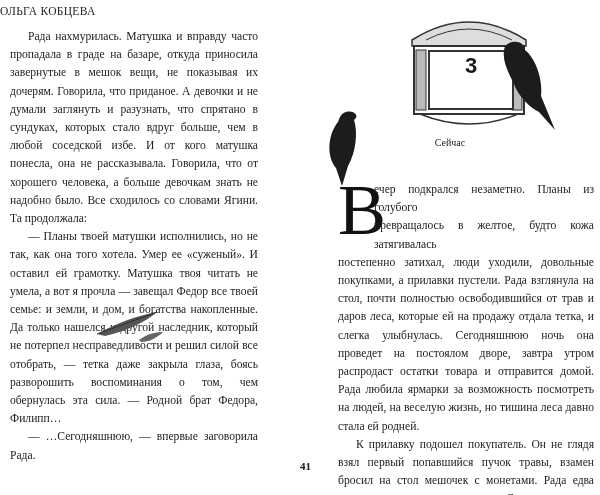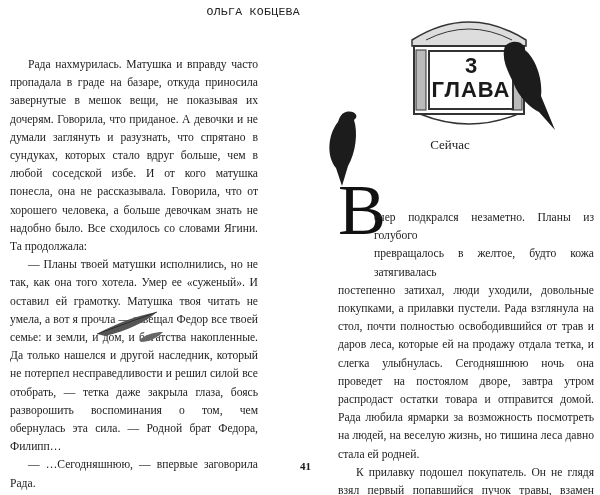--- a/index.html
+++ b/index.html
@@ -1,33 +1,33 @@
 <!DOCTYPE html>
 <html><head>
 <meta charset="utf-8">
 <style>
   html, body { margin: 0; padding: 0; background: #ffffff; }
   body { width: 600px; height: 495px; position: relative; overflow: hidden;
          font-family: "DejaVu Serif", "Liberation Serif", serif; color: #1a1a1a; }
   .page { position: absolute; top: 0; height: 495px; }
   .left { left: 0; width: 300px; }
   .right { left: 300px; width: 300px; }
-  .running-head { position: absolute; top: 5px; left: 0; width: 300px; text-align: right;
-                  font-family: Liberation Mono, monospace; font-size: 11.5px; letter-spacing: 0.3px; color: #222; }
-  .text { position: absolute; font-family: "Liberation Serif", serif; font-size: 11.6px; line-height: 18.2px; color: #222; margin-top: 28px; }
+  .running-head { position: absolute; top: 5px; left: 0; width: 300px; text-align: left;
+                  font-family: Liberation Serif, serif; font-size: 11.5px; letter-spacing: 0.3px; color: #222; }
+  .text { position: absolute; font-family: "Liberation Serif", serif; font-size: 11.6px; line-height: 18.2px; color: #222; }
   .left .text { top: 28px; left: 10px; width: 248px; }
   .text p { margin: 0; text-align: justify; text-indent: 18px; }
   .feather { position: absolute; left: 95px; top: 310px; }
   .chapter-frame { position: absolute; left: 106px; top: 10px; width: 126px; height: 120px; }
   .frame-inner { position: absolute; left: 22px; top: 40px; width: 82px; height: 56px; background: #fff;
                  border: 2px solid #333; text-align: center; }
   .ch-num { font-family: "Liberation Sans", sans-serif; font-size: 22px; font-weight: bold; line-height: 24px; margin-top: 2px; }
   .ch-word { font-family: "Liberation Sans", sans-serif; font-size: 22px; font-weight: bold; letter-spacing: 1px; line-height: 24px; }
   .subtitle { position: absolute; left: 0; width: 300px; top: 137px; text-align: center;
-              font-family: "Liberation Serif", serif; font-size: 13px; color: #222; }
+              font-family: "Liberation Serif", serif; font-size: 10px; color: #222; }
   .right .text { top: 181px; left: 38px; width: 256px; }
   .dropcap { position: absolute; left: 38px; top: 180px; font-family: "Liberation Serif", serif;
              font-size: 72px; line-height: 60px; color: #111; }
   .dropline { display: block; padding-left: 36px; text-indent: 0 !important; }
   .page-num { position: absolute; top: 460px; left: 0; width: 300px; text-align: left;
               font-family: Liberation Serif, serif; font-size: 11px; font-weight: bold; }
   .raven { position: absolute; }
 </style>
 </head>
 <body>
@@ -53,21 +53,20 @@
     <svg width="126" height="120" viewBox="0 0 126 120" style="position:absolute;left:0;top:0">
       <path d="M6 30 Q63 -6 120 30 L120 36 L6 36 Z" fill="#ddd" stroke="#333" stroke-width="1.5"></path>
       <path d="M20 30 Q63 8 106 30" fill="none" stroke="#333" stroke-width="1"></path>
       <rect x="8" y="36" width="110" height="68" fill="none" stroke="#333" stroke-width="2"></rect>
       <rect x="10" y="40" width="10" height="60" fill="#bbb" stroke="#333"></rect>
       <rect x="106" y="40" width="10" height="60" fill="#bbb" stroke="#333"></rect>
       <path d="M14 104 Q63 124 112 104" fill="none" stroke="#333" stroke-width="1.5"></path>
     </svg>
     <div class="frame-inner">
       <div class="ch-num">3</div>
-      <div class="ch-word">ГЛАВА</div>
     </div>
   </div>
   <div class="raven" style="left:195px;top:38px;">
     <svg width="60" height="95" viewBox="0 0 60 95">
       <path d="M10 8 C18 0, 30 4, 30 12 C40 20, 48 40, 46 58 L60 92 L44 74 C36 70, 24 60, 18 44 C12 32, 6 20, 10 8 Z" fill="#1c1c1c"></path>
     </svg>
   </div>
   <div class="raven" style="left:22px;top:108px;">
     <svg width="40" height="80" viewBox="0 0 40 80">
       <path d="M24 4 C32 2, 38 8, 32 12 C36 24, 34 44, 26 58 L20 78 L14 60 C4 48, 6 26, 16 14 C18 8, 20 5, 24 4 Z" fill="#1c1c1c"></path>

